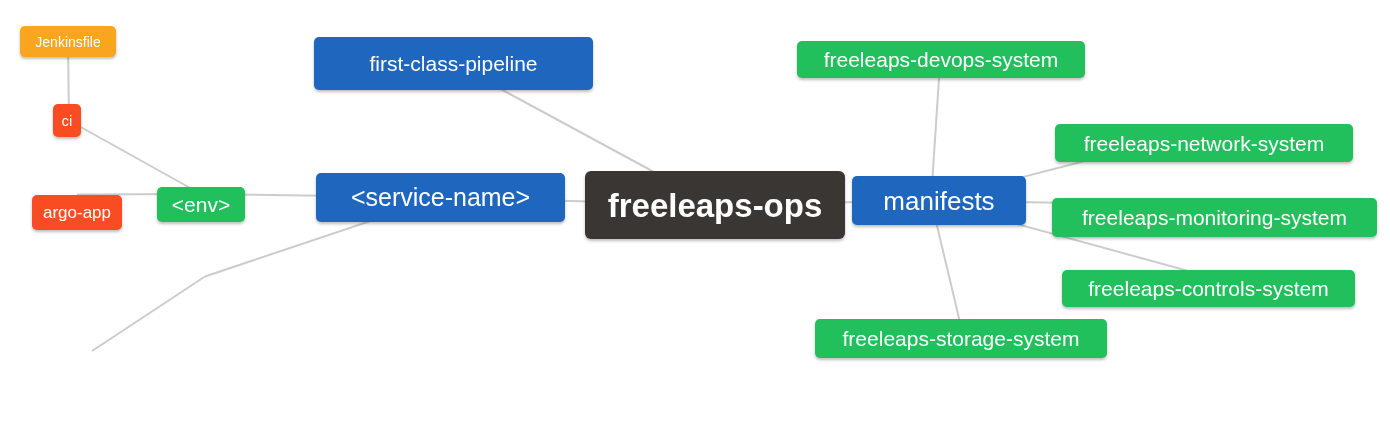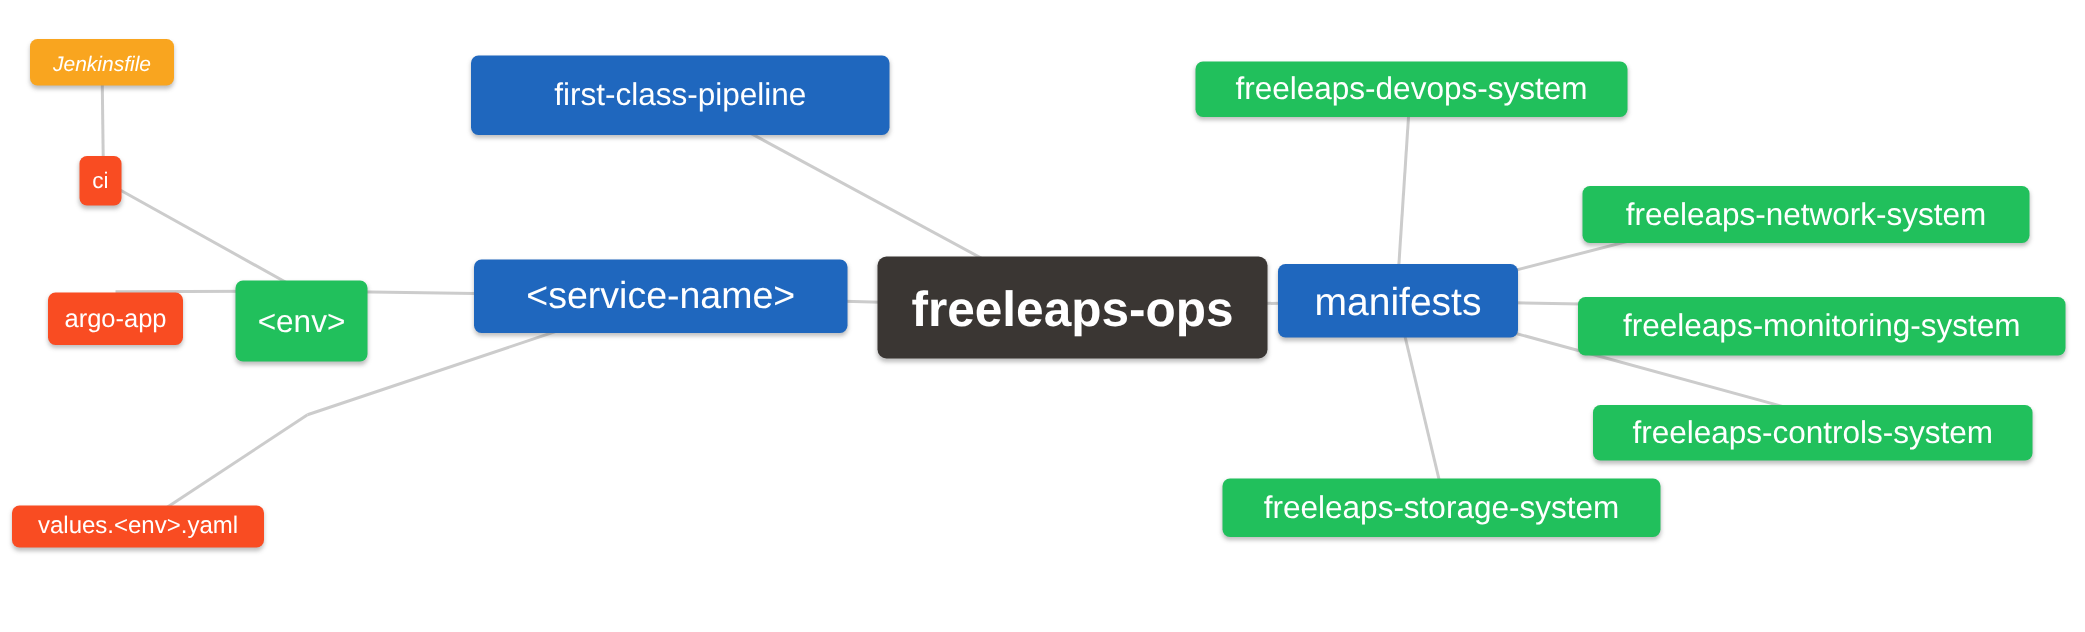--- a/index.html
+++ b/index.html
@@ -27,21 +27,21 @@
     color: var(--c-text, #ffffff);
     border-radius: 5px;
     white-space: nowrap;
     box-shadow: 0 2px 3px rgba(70, 70, 70, 0.35);
     cursor: pointer;
     line-height: 1;
   }
   .blue  { background: var(--c-blue,  #1f67be); }
   .green { background: var(--c-green, #21c05c); margin-top: 12px; }
   .red   { background: var(--c-red,   #f94c22); }
-  .amber { background: var(--c-amber, #f9a51f); font-style: italic; }
+  .amber { background: var(--c-amber, #f9a51f); }
   .dark  { background: var(--c-dark,  #3a3633); border-radius: 6px; font-weight: bold; }
 </style>
 </head>
 <body>
 
 <div class="canvas">
 
   <svg id="edge-layer">
       <line x1="68" y1="41.5" x2="69" y2="120.5" stroke="#cccccc" stroke-width="2"></line>
       <line x1="69" y1="120.5" x2="201" y2="194" stroke="#cccccc" stroke-width="2"></line>
@@ -58,32 +58,31 @@
       <line x1="931" y1="200.5" x2="1208.5" y2="276.5" stroke="#cccccc" stroke-width="2"></line>
       <line x1="931" y1="200.5" x2="961" y2="326.5" stroke="#cccccc" stroke-width="2"></line>
     </svg>
 
   <div class="node amber" id="n-jenkinsfile" style="left:20px;top:26px;width:96px;height:31px;font-size:14px">Jenkinsfile</div>
 
   <div class="node red" id="n-ci" style="left:53px;top:104px;width:28px;height:33px;font-size:15px">ci</div>
 
   <div class="node red" id="n-argo_app" style="left:32px;top:195px;width:90px;height:35px;font-size:17px">argo-app</div>
 
-  <div class="node green" id="n-env" style="left:157px;top:175px;width:88px;height:54px;font-size:21px">&lt;env&gt;</div>
+  <div class="node green" id="n-env" style="left:157px;top:175px;width:88px;height:35px;font-size:21px">&lt;env&gt;</div>
 
 
-  <div class="node red" id="n-values_env_yaml" style="left:8px;top:337px;width:168px;height:28px;font-size:16px">values.&lt;env&gt;.yaml</div>
 
   <div class="node blue" id="n-first_class_pipeline" style="left:314px;top:37px;width:279px;height:53px;font-size:21px">first-class-pipeline</div>
 
   <div class="node blue" id="n-service_name" style="left:316px;top:173px;width:249px;height:49px;font-size:25px">&lt;service-name&gt;</div>
 
   <div class="node dark" id="n-freeleaps_ops" style="left:585px;top:171px;width:260px;height:68px;font-size:33px">freeleaps-ops</div>
 
-  <div class="node blue" id="n-manifests" style="left:852px;top:176px;width:160px;height:49px;font-size:26px">manifests</div>
+  <div class="node blue" id="n-manifests" style="left:852px;top:176px;width:174px;height:49px;font-size:26px">manifests</div>
 
   <div class="node green" id="n-devops_system" style="left:797px;top:29px;width:288px;height:37px;font-size:21px">freeleaps-devops-system</div>
 
   <div class="node green" id="n-network_system" style="left:1055px;top:112px;width:298px;height:38px;font-size:21px">freeleaps-network-system</div>
 
   <div class="node green" id="n-monitoring_system" style="left:1052px;top:186px;width:325px;height:39px;font-size:21px">freeleaps-monitoring-system</div>
 
   <div class="node green" id="n-controls_system" style="left:1062px;top:258px;width:293px;height:37px;font-size:21px">freeleaps-controls-system</div>
 
   <div class="node green" id="n-storage_system" style="left:815px;top:307px;width:292px;height:39px;font-size:21px">freeleaps-storage-system</div>

